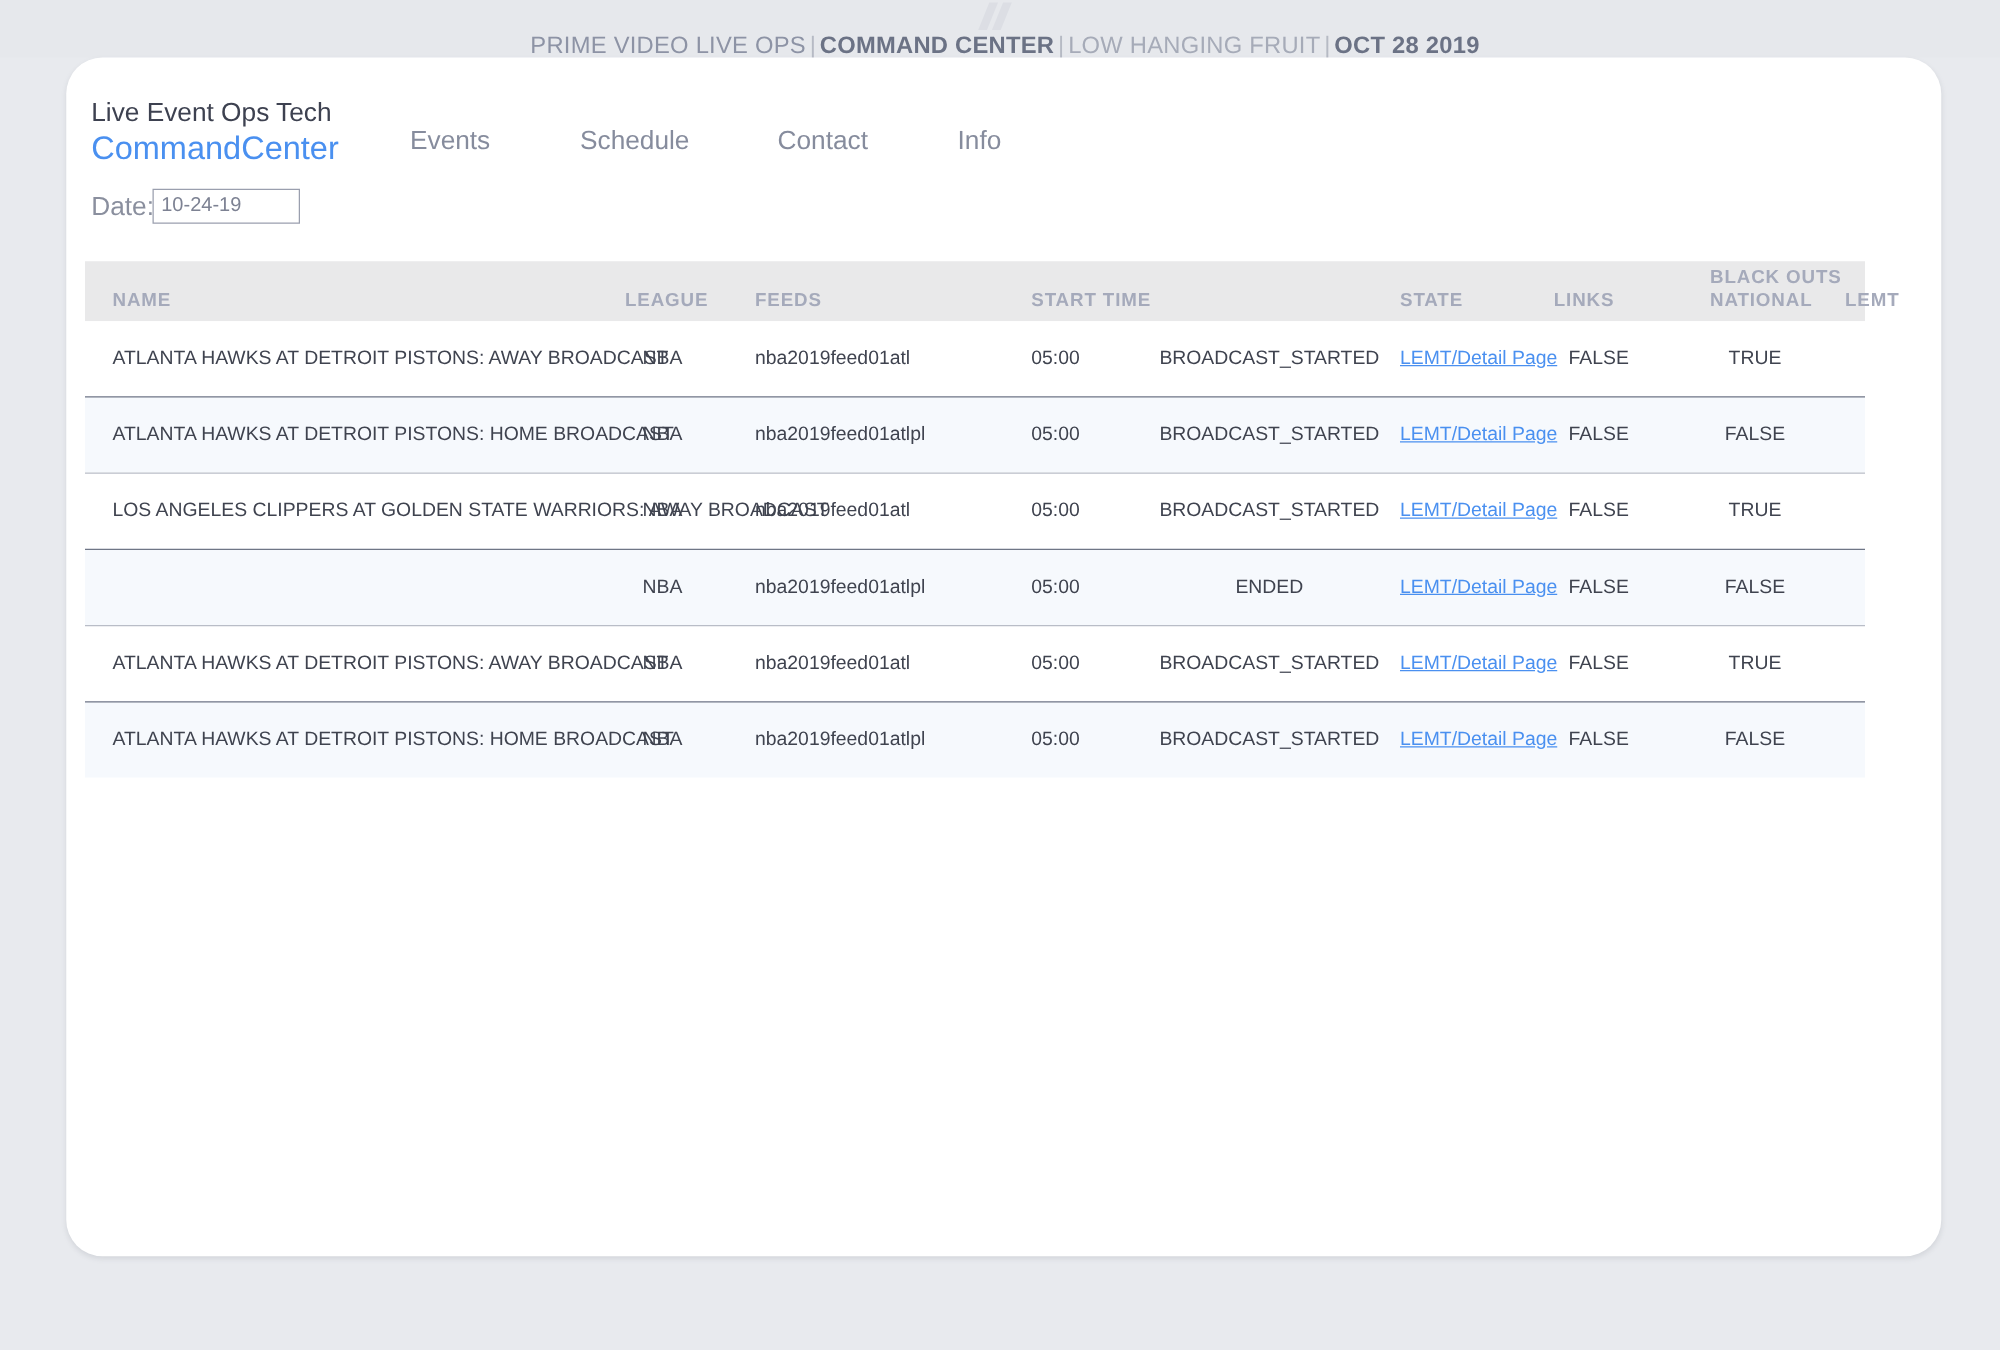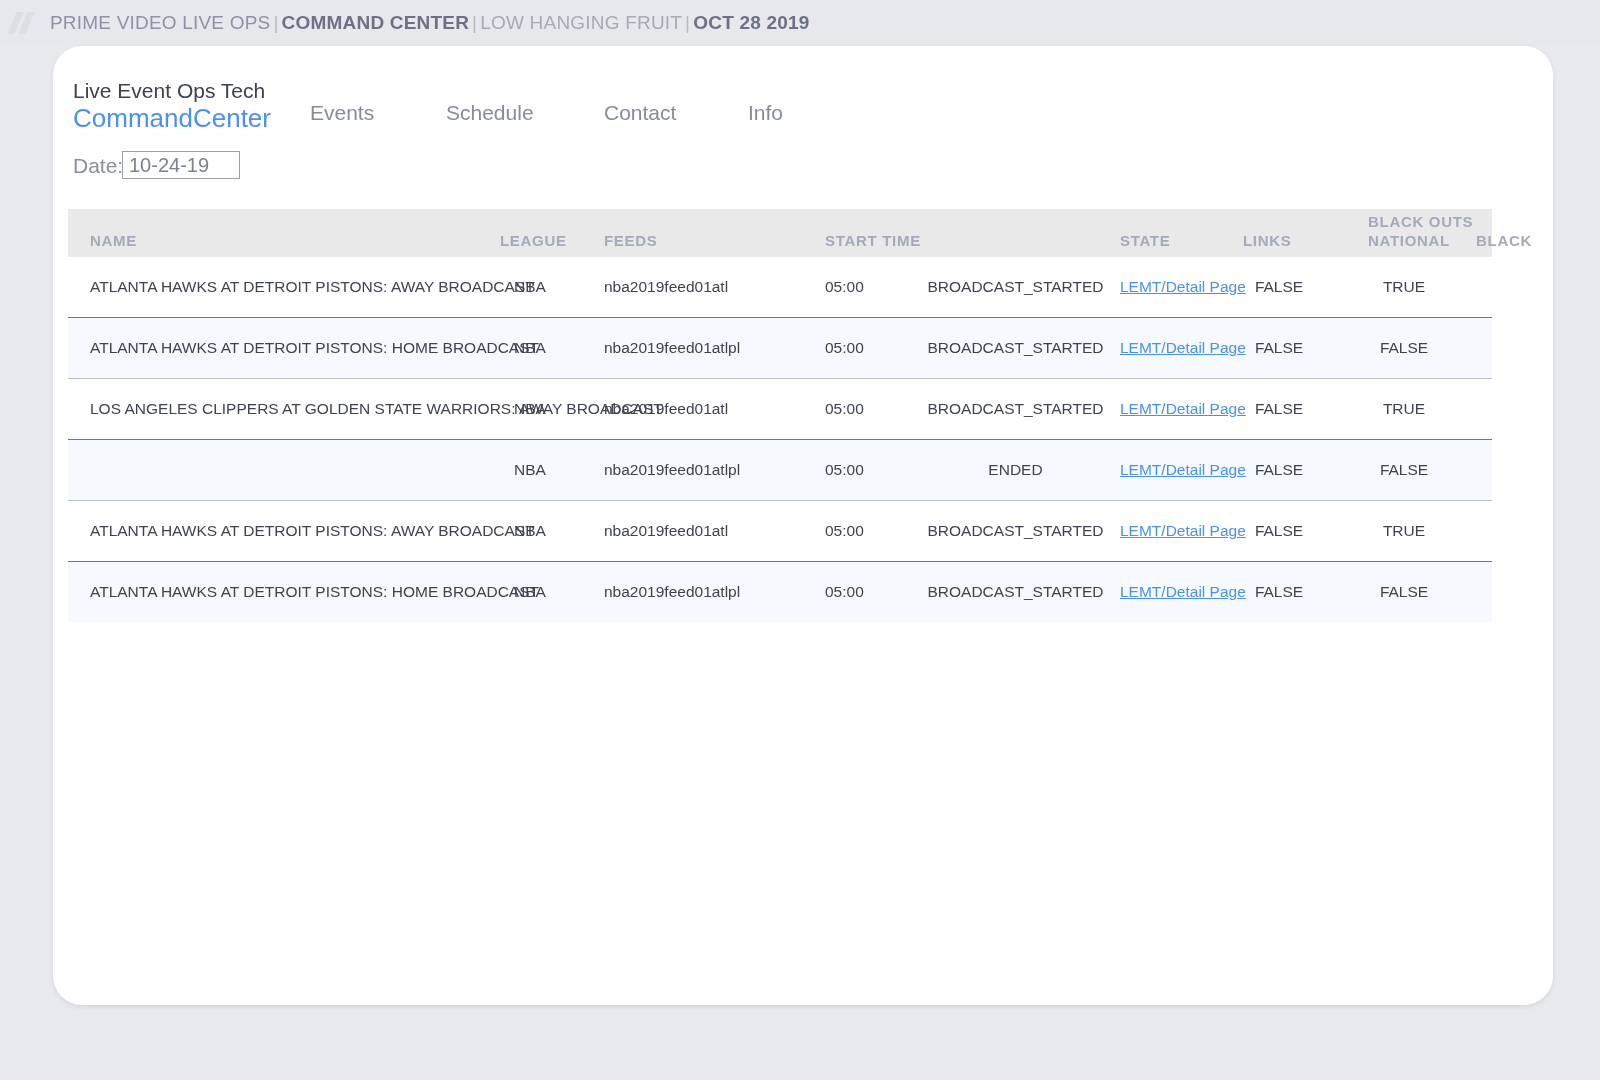--- a/index.html
+++ b/index.html
@@ -18,20 +18,21 @@
   .topbar {
     position: absolute;
     left: 0; top: 0;
     width: 1600px;
     height: 46px;
     background: #e6e8ec;
     display: flex;
     align-items: center;
     padding-left: 8px;
     box-sizing: border-box;
+    flex-direction: column;
   }
   .slash-logo {
     width: 34px;
     height: 26px;
     position: relative;
     margin-right: 8px;
     flex: none;
   }
   .slash-logo i {
     position: absolute;
@@ -90,21 +91,21 @@
   }
   .brand-bottom {
     font-size: 26px;
     color: #4a90f0;
     white-space: nowrap;
     margin-top: 1px;
   }
 
   .nav {
     position: absolute;
-    left: 257px;
+    left: 275px;
     top: 55px;
     display: flex;
     align-items: flex-start;
   }
   .nav a {
     font-size: 21px;
     color: #868c9d;
     text-decoration: none;
     white-space: nowrap;
     display: block;
@@ -131,21 +132,21 @@
   .date-input {
     position: absolute;
     left: 49px;
     top: 0;
     width: 118px;
     height: 28px;
     box-sizing: border-box;
     border: 1px solid #9a9fae;
     background: #ffffff;
     font-family: "Liberation Sans", sans-serif;
-    font-size: 20px;
+    font-size: 16px;
     color: #7d8293;
     padding: 0 6px;
     line-height: 26px;
   }
 
   
   .table {
     position: absolute;
     left: 15px;
     top: 163px;
@@ -243,21 +244,21 @@
 
     <div class="thead">
       <span class="th c-name">NAME</span>
       <span class="th c-league">LEAGUE</span>
       <span class="th c-feeds">FEEDS</span>
       <span class="th c-start">START TIME</span>
       <span class="th" style="left:1052px;bottom:8px;">STATE</span>
       <span class="th" style="left:1175px;bottom:8px;margin-top:27px;">LINKS</span>
       <span class="th grouphead" style="left:1300px;">BLACK OUTS</span>
       <span class="th" style="left:1300px;bottom:8px;">NATIONAL</span>
-      <span class="th" style="left:1408px;bottom:8px;">BLACK</span>
+      <span class="th" style="left:1408px;bottom:8px;">LEMT</span>
     </div>
 
     <div class="row plain first">
       <span class="cell c-name">ATLANTA HAWKS AT DETROIT PISTONS: AWAY BROADCAST</span>
       <span class="cell c-league">NBA</span>
       <span class="cell c-feeds">nba2019feed01atl</span>
       <span class="cell c-start">05:00</span>
       <span class="cell c-state">BROADCAST_STARTED</span>
       <span class="cell c-links"><a href="#">LEMT/Detail Page</a></span>
       <span class="cell c-natl">FALSE</span>

